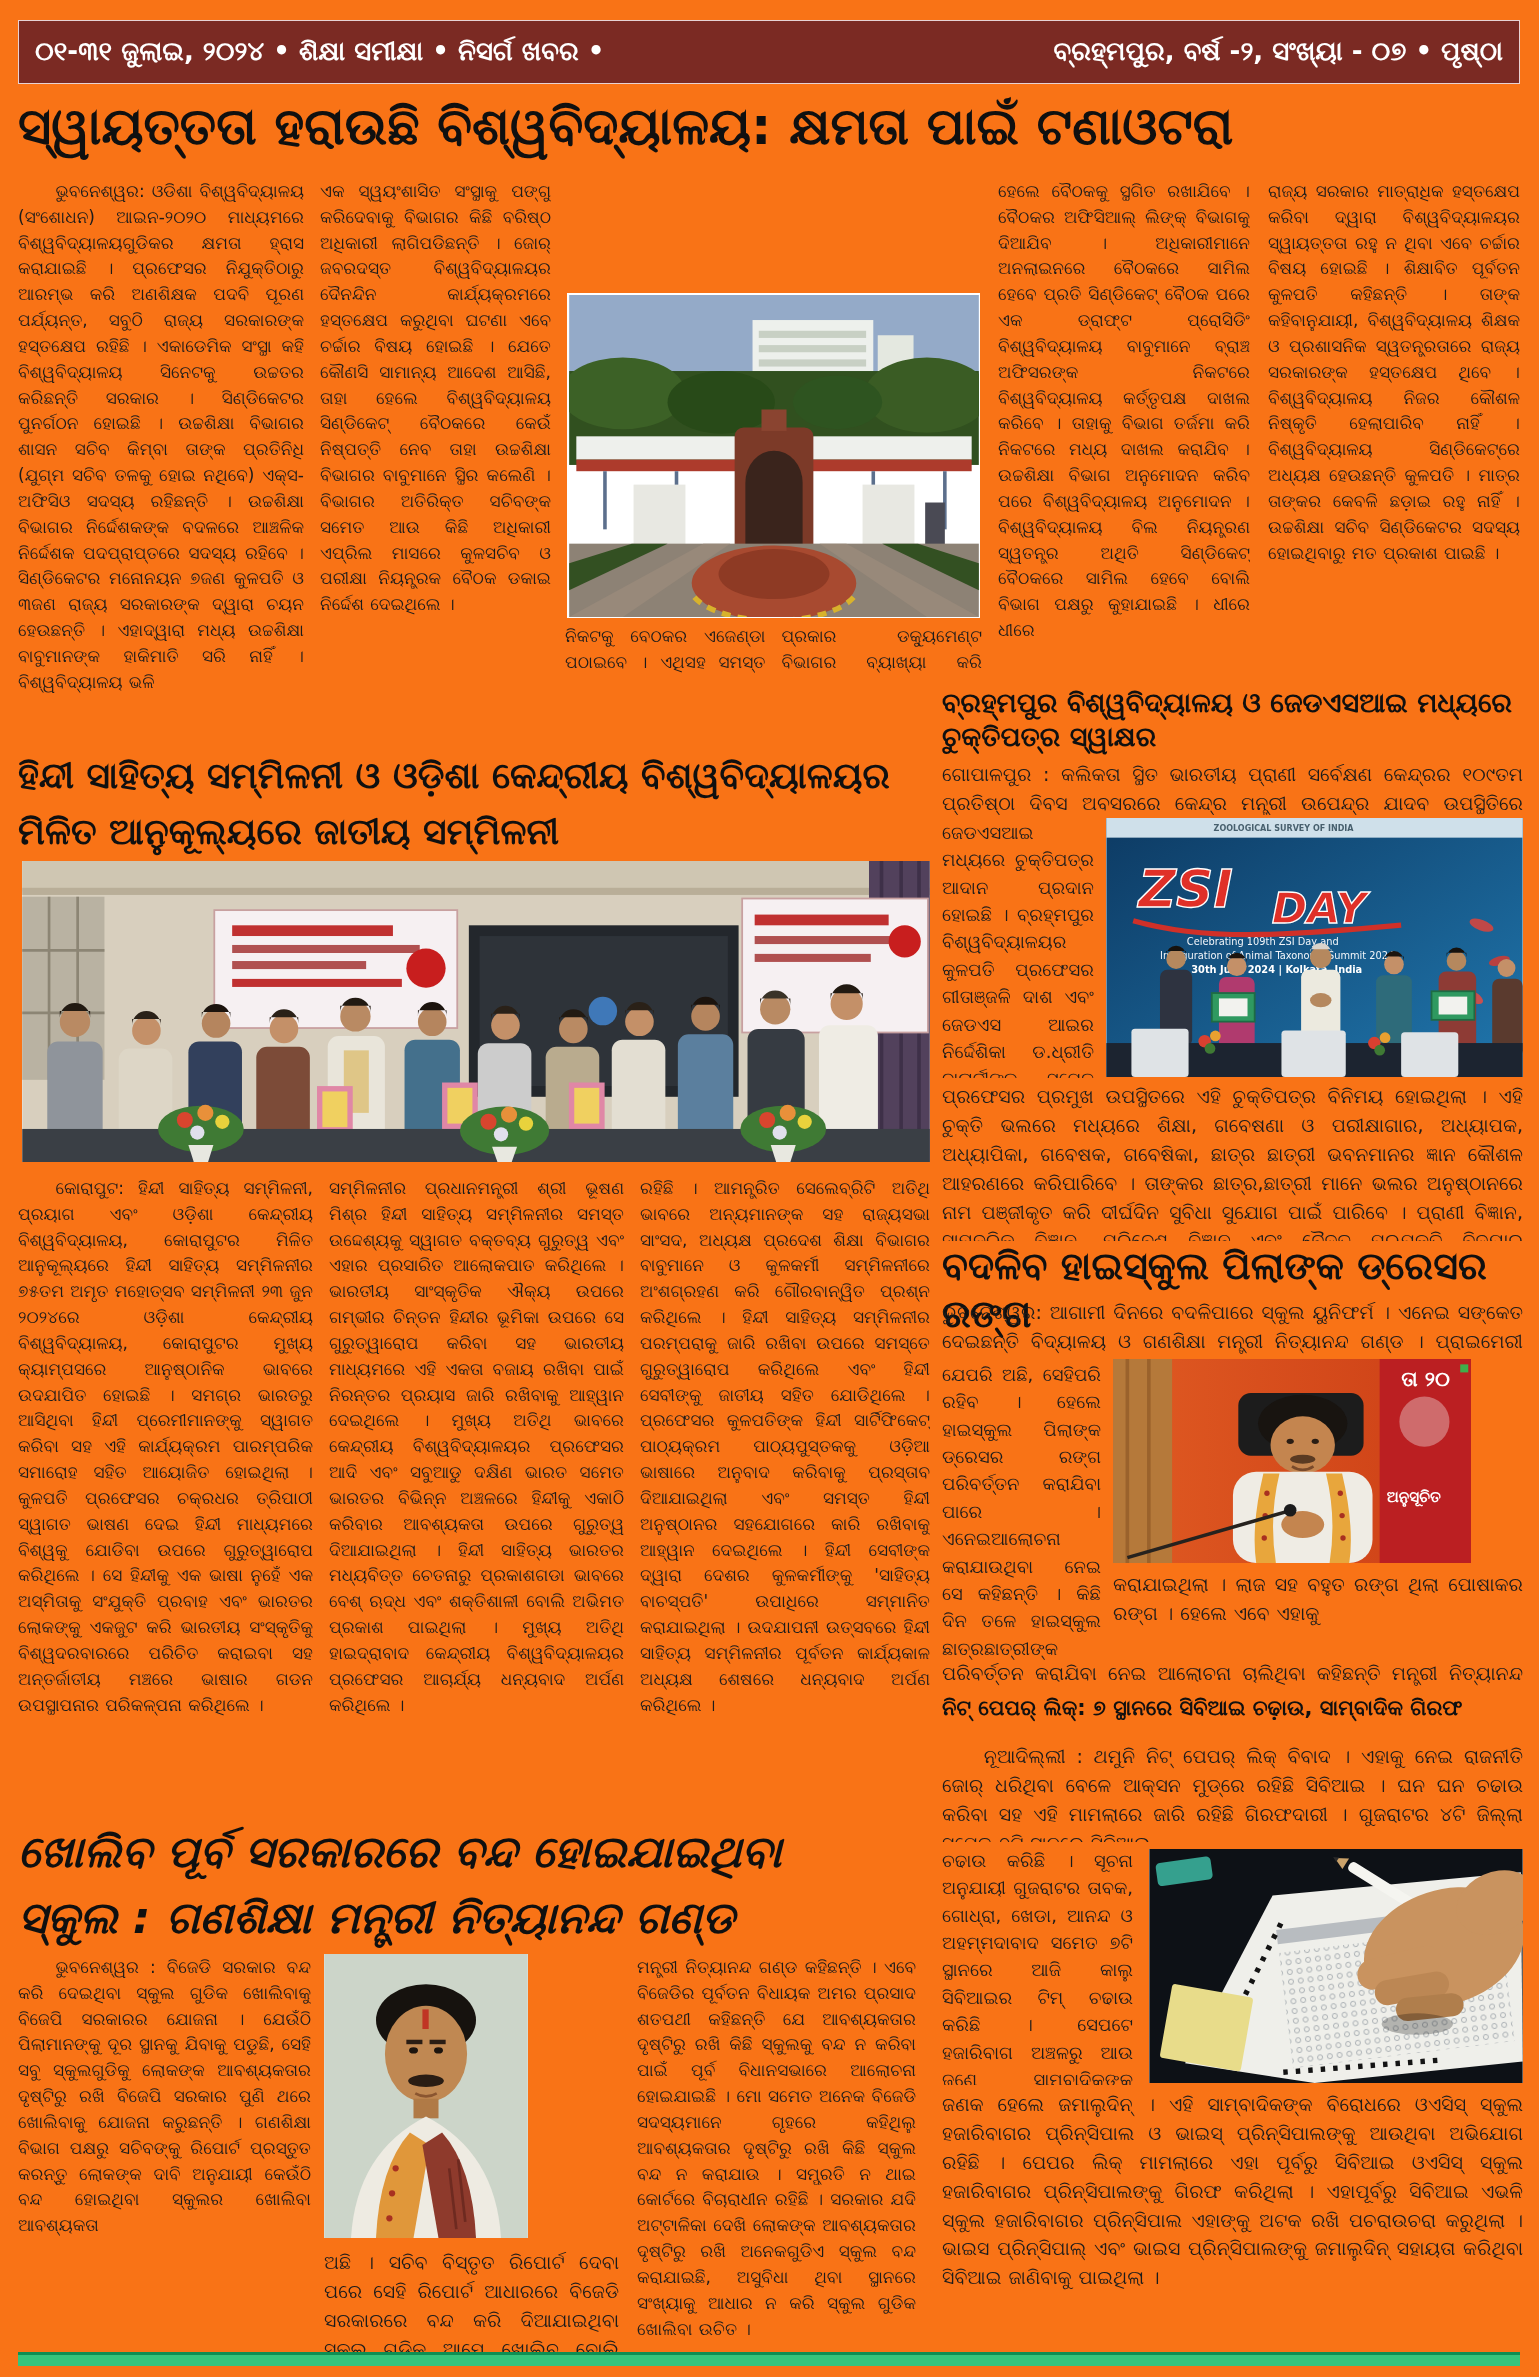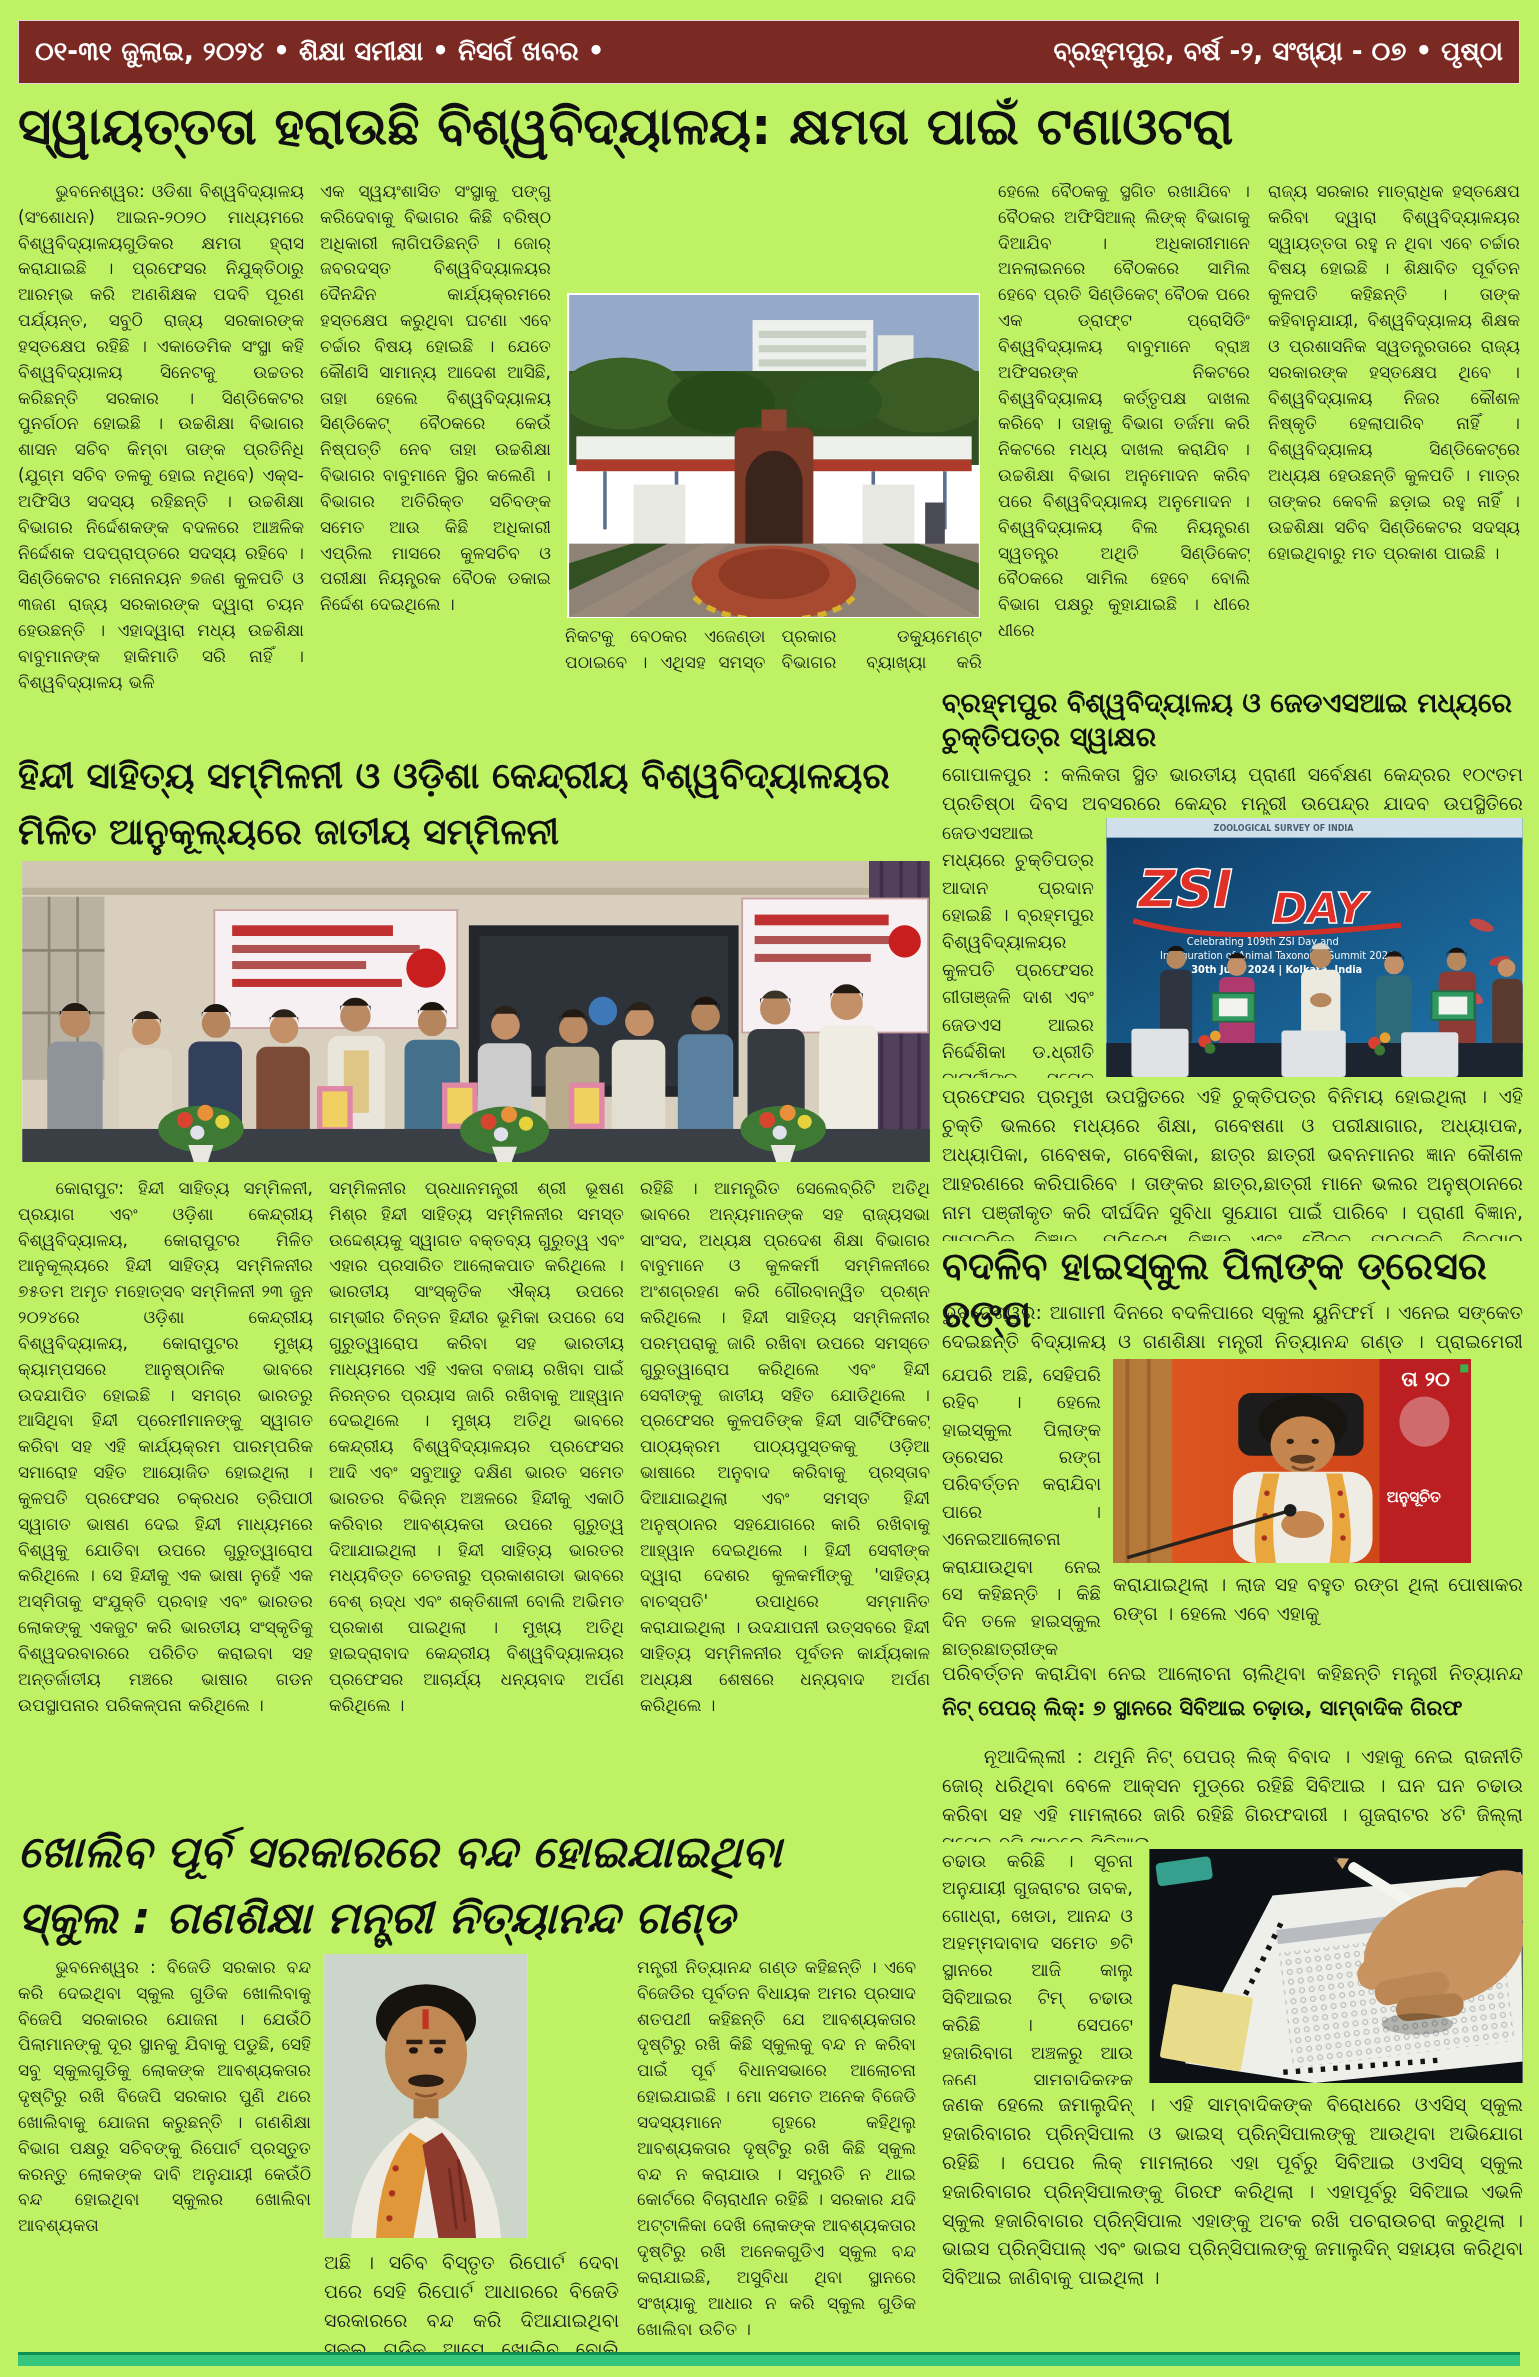--- a/index.html
+++ b/index.html
@@ -1,16 +1,16 @@
 <!DOCTYPE html>
 <html style="font-size:14.3px"><head>
 <meta charset="utf-8">
 <style>
   html,body{margin:0;padding:0;background:#ffffff;}
-  #page{position:relative;width:1540px;height:2377px;background:#bef264;overflow:hidden;
+  #page{position:relative;width:1540px;height:2377px;background:#f97316;overflow:hidden;
         font-family:"DejaVu Sans",sans-serif;color:#1c1c1c;}
   .abs{position:absolute;}
   
   #masthead{left:18px;top:19.7px;width:1502px;height:64px;background:#7b2a23;
             border:1.8px solid #e7d2d4;display:flex;align-items:center;justify-content:space-between;
             box-sizing:border-box;padding:0 16px;color:#ffffff;font-weight:bold;font-size:26px;white-space:nowrap;}
   
   .headline{font-weight:bold;color:#101010;line-height:1.25;}
   #lead-headline{left:18px;top:95px;width:1502px;font-size:51px;}
   #sammilani-headline{left:18px;top:708px;width:912px;font-size:36px;line-height:1.55;margin-top:40px;}
@@ -227,21 +227,21 @@
   </div>
 
   <div class="abs body-col indent" style="left:18px;top:1176px;width:295px;height:601px;">କୋରାପୁଟ: ହିନ୍ଦୀ ସାହିତ୍ୟ ସମ୍ମିଳନୀ, ପ୍ରୟାଗ ଏବଂ ଓଡ଼ିଶା କେନ୍ଦ୍ରୀୟ ବିଶ୍ୱବିଦ୍ୟାଳୟ, କୋରାପୁଟର ମିଳିତ ଆନୁକୂଲ୍ୟରେ ହିନ୍ଦୀ ସାହିତ୍ୟ ସମ୍ମିଳନୀର ୭୫ତମ ଅମୃତ ମହୋତ୍ସବ ସମ୍ମିଳନୀ ୨୩ ଜୁନ ୨୦୨୪ରେ ଓଡ଼ିଶା କେନ୍ଦ୍ରୀୟ ବିଶ୍ୱବିଦ୍ୟାଳୟ, କୋରାପୁଟର ମୁଖ୍ୟ କ୍ୟାମ୍ପସରେ ଆନୁଷ୍ଠାନିକ ଭାବରେ ଉଦଯାପିତ ହୋଇଛି । ସମଗ୍ର ଭାରତରୁ ଆସିଥିବା ହିନ୍ଦୀ ପ୍ରେମୀମାନଙ୍କୁ ସ୍ୱାଗତ କରିବା ସହ ଏହି କାର୍ଯ୍ୟକ୍ରମ ପାରମ୍ପରିକ ସମାରୋହ ସହିତ ଆୟୋଜିତ ହୋଇଥିଲା । କୁଳପତି ପ୍ରଫେସର ଚକ୍ରଧର ତ୍ରିପାଠୀ ସ୍ୱାଗତ ଭାଷଣ ଦେଇ ହିନ୍ଦୀ ମାଧ୍ୟମରେ ବିଶ୍ୱକୁ ଯୋଡିବା ଉପରେ ଗୁରୁତ୍ୱାରୋପ କରିଥିଲେ । ସେ ହିନ୍ଦୀକୁ ଏକ ଭାଷା ନୁହେଁ ଏକ ଅସ୍ମିତାକୁ ସଂଯୁକ୍ତି ପ୍ରବାହ ଏବଂ ଭାରତର ଲୋକଙ୍କୁ ଏକଜୁଟ କରି ଭାରତୀୟ ସଂସ୍କୃତିକୁ ବିଶ୍ୱଦରବାରରେ ପରିଚିତ କରାଇବା ସହ ଅନ୍ତର୍ଜାତୀୟ ମଞ୍ଚରେ ଭାଷାର ଗଡନ ଉପସ୍ଥାପନାର ପରିକଳ୍ପନା କରିଥିଲେ ।</div>
   <div class="abs body-col" style="left:329px;top:1176px;width:295px;height:601px;">ସମ୍ମିଳନୀର ପ୍ରଧାନମନ୍ତ୍ରୀ ଶ୍ରୀ ଭୂଷଣ ମିଶ୍ର ହିନ୍ଦୀ ସାହିତ୍ୟ ସମ୍ମିଳନୀର ସମସ୍ତ ଉଦ୍ଦେଶ୍ୟକୁ ସ୍ୱାଗତ ବକ୍ତବ୍ୟ ଗୁରୁତ୍ୱ ଏବଂ ଏହାର ପ୍ରସାରିତ ଆଲୋକପାତ କରିଥିଲେ । ଭାରତୀୟ ସାଂସ୍କୃତିକ ଐକ୍ୟ ଉପରେ ଗମ୍ଭୀର ଚିନ୍ତନ ହିନ୍ଦୀର ଭୂମିକା ଉପରେ ସେ ଗୁରୁତ୍ୱାରୋପ କରିବା ସହ ଭାରତୀୟ ମାଧ୍ୟମରେ ଏହି ଏକତା ବଜାୟ ରଖିବା ପାଇଁ ନିରନ୍ତର ପ୍ରୟାସ ଜାରି ରଖିବାକୁ ଆହ୍ୱାନ ଦେଇଥିଲେ । ମୁଖ୍ୟ ଅତିଥି ଭାବରେ କେନ୍ଦ୍ରୀୟ ବିଶ୍ୱବିଦ୍ୟାଳୟର ପ୍ରଫେସର ଆଦି ଏବଂ ସବୁଆଡୁ ଦକ୍ଷିଣ ଭାରତ ସମେତ ଭାରତର ବିଭିନ୍ନ ଅଞ୍ଚଳରେ ହିନ୍ଦୀକୁ ଏକାଠି କରିବାର ଆବଶ୍ୟକତା ଉପରେ ଗୁରୁତ୍ୱ ଦିଆଯାଇଥିଲା । ହିନ୍ଦୀ ସାହିତ୍ୟ ଭାରତର ମଧ୍ୟବିତ୍ତ ଚେତନାରୁ ପ୍ରକାଶଗଡା ଭାବରେ ବେଶ୍ ଋଦ୍ଧ ଏବଂ ଶକ୍ତିଶାଳୀ ବୋଲି ଅଭିମତ ପ୍ରକାଶ ପାଇଥିଲା । ମୁଖ୍ୟ ଅତିଥି ହାଇଦ୍ରାବାଦ କେନ୍ଦ୍ରୀୟ ବିଶ୍ୱବିଦ୍ୟାଳୟର ପ୍ରଫେସର ଆଚାର୍ଯ୍ୟ ଧନ୍ୟବାଦ ଅର୍ପଣ କରିଥିଲେ ।</div>
   <div class="abs body-col" style="left:640px;top:1176px;width:290px;height:601px;">ରହିଛି । ଆମନ୍ତ୍ରିତ ସେଲେବ୍ରିଟି ଅତିଥି ଭାବରେ ଅନ୍ୟମାନଙ୍କ ସହ ରାଜ୍ୟସଭା ସାଂସଦ, ଅଧ୍ୟକ୍ଷ ପ୍ରଦେଶ ଶିକ୍ଷା ବିଭାଗର ବାବୁମାନେ ଓ କୁଳକର୍ମୀ ସମ୍ମିଳନୀରେ ଅଂଶଗ୍ରହଣ କରି ଗୌରବାନ୍ୱିତ ପ୍ରଶ୍ନ କରିଥିଲେ । ହିନ୍ଦୀ ସାହିତ୍ୟ ସମ୍ମିଳନୀର ପରମ୍ପରାକୁ ଜାରି ରଖିବା ଉପରେ ସମସ୍ତେ ଗୁରୁତ୍ୱାରୋପ କରିଥିଲେ ଏବଂ ହିନ୍ଦୀ ସେବୀଙ୍କୁ ଜାତୀୟ ସହିତ ଯୋଡିଥିଲେ । ପ୍ରଫେସର କୁଳପତିଙ୍କ ହିନ୍ଦୀ ସାର୍ଟିଫିକେଟ୍ ପାଠ୍ୟକ୍ରମ ପାଠ୍ୟପୁସ୍ତକକୁ ଓଡ଼ିଆ ଭାଷାରେ ଅନୁବାଦ କରିବାକୁ ପ୍ରସ୍ତାବ ଦିଆଯାଇଥିଲା ଏବଂ ସମସ୍ତ ହିନ୍ଦୀ ଅନୁଷ୍ଠାନର ସହଯୋଗରେ କାରି ରଖିବାକୁ ଆହ୍ୱାନ ଦେଇଥିଲେ । ହିନ୍ଦୀ ସେବୀଙ୍କ ଦ୍ୱାରା ଦେଶର କୁଳକର୍ମୀଙ୍କୁ 'ସାହିତ୍ୟ ବାଚସ୍ପତି' ଉପାଧିରେ ସମ୍ମାନିତ କରାଯାଇଥିଲା । ଉଦଯାପନୀ ଉତ୍ସବରେ ହିନ୍ଦୀ ସାହିତ୍ୟ ସମ୍ମିଳନୀର ପୂର୍ବତନ କାର୍ଯ୍ୟକାଳ ଅଧ୍ୟକ୍ଷ ଶେଷରେ ଧନ୍ୟବାଦ ଅର୍ପଣ କରିଥିଲେ ।</div>
 
   <div id="zsi-headline" class="abs headline">ବ୍ରହ୍ମପୁର ବିଶ୍ୱବିଦ୍ୟାଳୟ ଓ ଜେଡଏସଆଇ ମଧ୍ୟରେ ଚୁକ୍ତିପତ୍ର ସ୍ୱାକ୍ଷର</div>
   <div class="abs body-col" style="left:942px;top:760px;width:581px;height:55px;font-size:19px;">ଗୋପାଳପୁର : କଲିକତା ସ୍ଥିତ ଭାରତୀୟ ପ୍ରାଣୀ ସର୍ବେକ୍ଷଣ କେନ୍ଦ୍ରର ୧୦୯ତମ ପ୍ରତିଷ୍ଠା ଦିବସ ଅବସରରେ କେନ୍ଦ୍ର ମନ୍ତ୍ରୀ ଉପେନ୍ଦ୍ର ଯାଦବ ଉପସ୍ଥିତିରେ ବ୍ରହ୍ମପୁର ବିଶ୍ୱବିଦ୍ୟାଳୟ ଏବଂ</div>
   <div class="abs body-col" style="left:942px;top:819px;width:152px;height:259px;font-size:18px;">ଜେଡଏସଆଇ ମଧ୍ୟରେ ଚୁକ୍ତିପତ୍ର ଆଦାନ ପ୍ରଦାନ ହୋଇଛି । ବ୍ରହ୍ମପୁର ବିଶ୍ୱବିଦ୍ୟାଳୟର କୁଳପତି ପ୍ରଫେସର ଗୀତାଞ୍ଜଳି ଦାଶ ଏବଂ ଜେଡଏସ ଆଇର ନିର୍ଦ୍ଦେଶିକା ଡ.ଧ୍ରୀତି ବାନାର୍ଜୀଙ୍କ ସମେତ ବୈଜ୍ଞାନିକ,</div>
 
-  <div class="abs photo" style="left:1106px;top:818px;width:417px;height:259px;border-radius:32px;">
+  <div class="abs photo" style="left:1106px;top:818px;width:417px;height:259px;">
     <svg width="417" height="259" viewBox="0 0 466 290">
       <defs>
         <linearGradient id="zsibg" x1="0" y1="0" x2="1" y2="1">
           <stop offset="0" stop-color="#0d3a63"></stop>
             <stop offset="1" stop-color="#2077ae"></stop>
         </linearGradient>
       </defs>
       <rect width="466" height="290" fill="url(#zsibg)"></rect>
       <rect width="466" height="22" fill="#cfe0ea"></rect>
       <text x="120" y="15" font-size="9" fill="#48606e" font-weight="bold">ZOOLOGICAL SURVEY OF INDIA</text>

